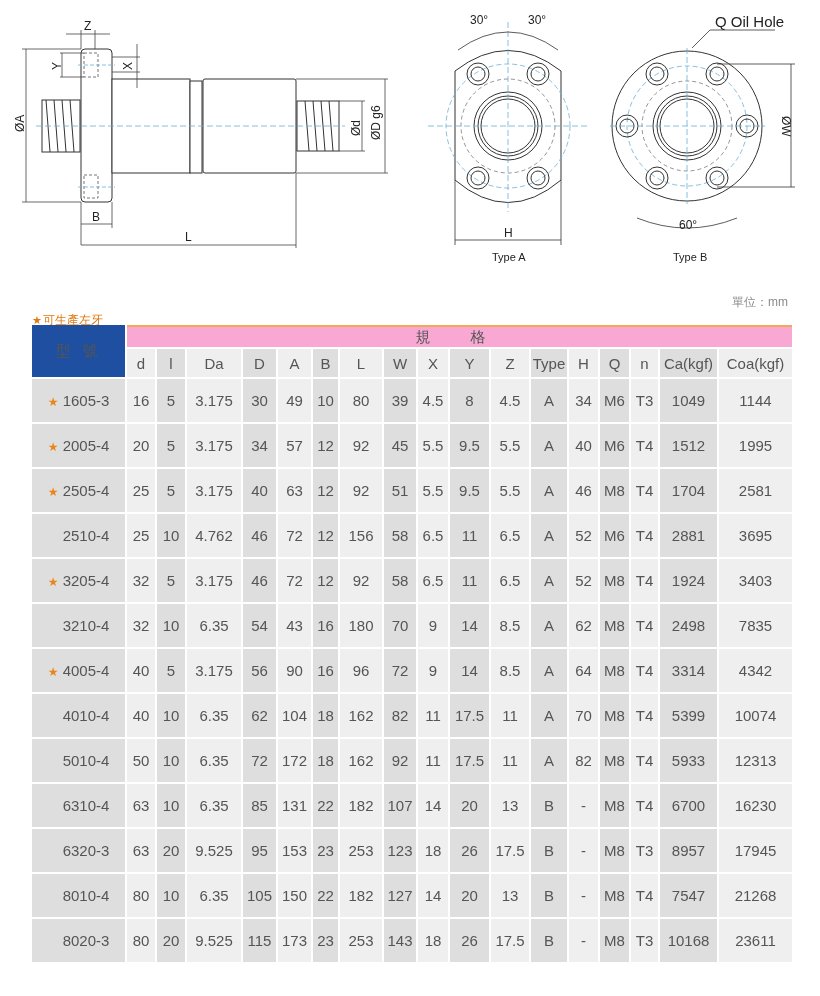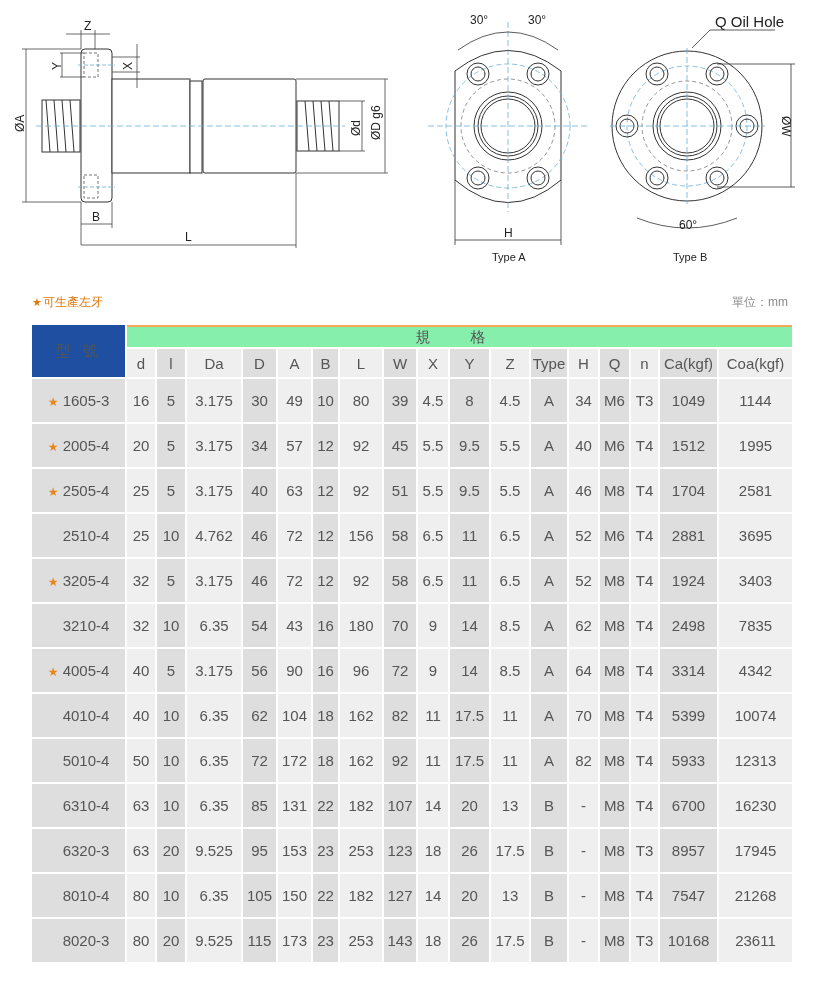--- a/index.html
+++ b/index.html
@@ -1,26 +1,26 @@
 <!DOCTYPE html>
 <html><head>
 <meta charset="utf-8">
 <style>
   html,body{margin:0;padding:0;background:#fff;}
   body{width:820px;height:996px;position:relative;overflow:hidden;font-family:"Liberation Sans","DejaVu Sans",sans-serif;color:#444;}
   .drawing{position:absolute;left:0;top:0;width:820px;height:275px;}
   .drawing svg{position:absolute;left:0;top:0;}
   .dim-text{font-family:"Liberation Sans",sans-serif;font-size:12px;fill:#222;}
-  .note{position:absolute;left:32px;top:294px;font-size:12px;color:#e07a10;}
+  .note{position:absolute;left:32px;top:312px;font-size:12px;color:#e07a10;}
   .note .star{color:#e07a10;font-size:11px;margin-right:1px;}
   .unit{position:absolute;right:32px;top:294px;font-size:12px;color:#8a8a8a;}
   table.spec{position:absolute;left:32px;top:325px;border-collapse:separate;border-spacing:2px;margin:-2px;table-layout:fixed;}
   table.spec td, table.spec th{padding:0;text-align:center;font-weight:normal;font-size:15px;color:#555;}
   th.model-head{background:#1e4fa0;color:#fff;font-size:14px;letter-spacing:4px;height:50px;}
-  th.spec-head{background:#86efac;color:#fff;font-size:14px;letter-spacing:18px;height:20px;border-top:2px solid #f3a955;}
+  th.spec-head{background:#f9a8d4;color:#fff;font-size:14px;letter-spacing:18px;height:20px;border-top:2px solid #f3a955;}
   th.col{height:28px;font-size:15px;}
   td.cell{height:43px;}
   td.model{text-align:left;padding-left:12px;font-size:15px;}
   td.model .star{color:#e8861a;font-size:12px;margin-right:5px;display:inline-block;width:10px;}
   td.model .nostar{display:inline-block;width:10px;margin-right:5px;}
   .d1{background:#dedede;}
   .l1{background:#efefef;}
   .bold{color:#222;}
 </style>
 </head>

